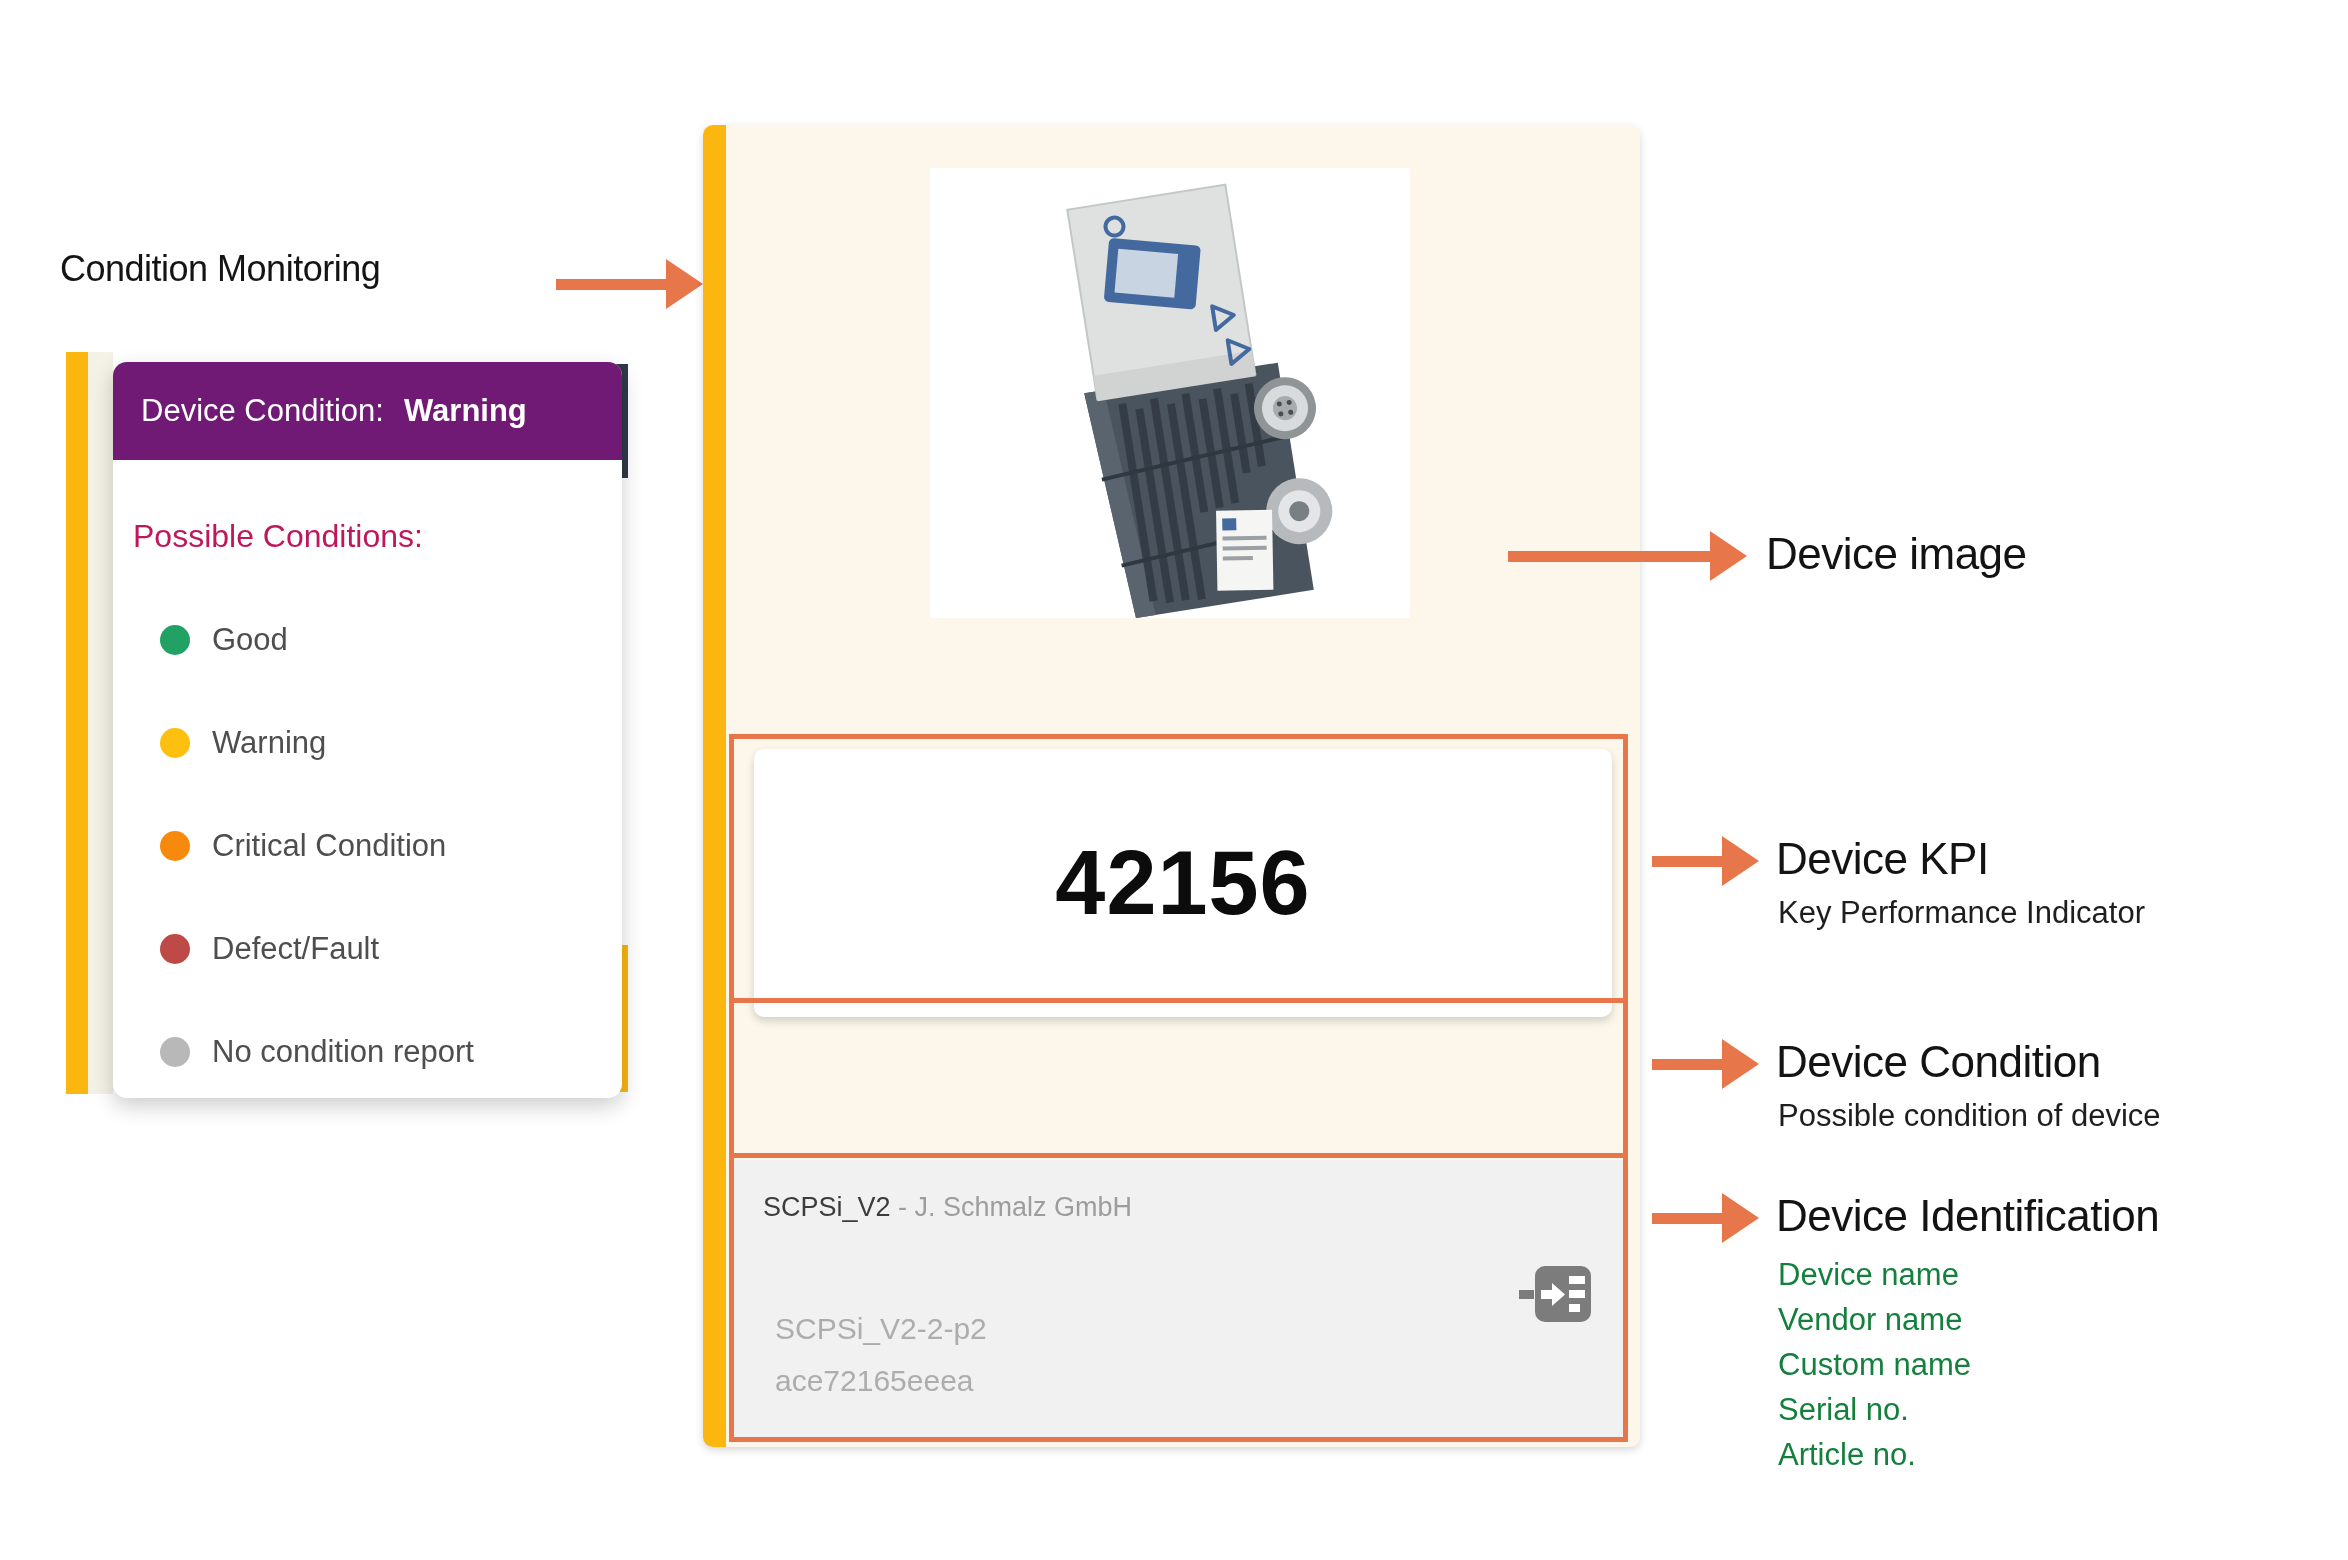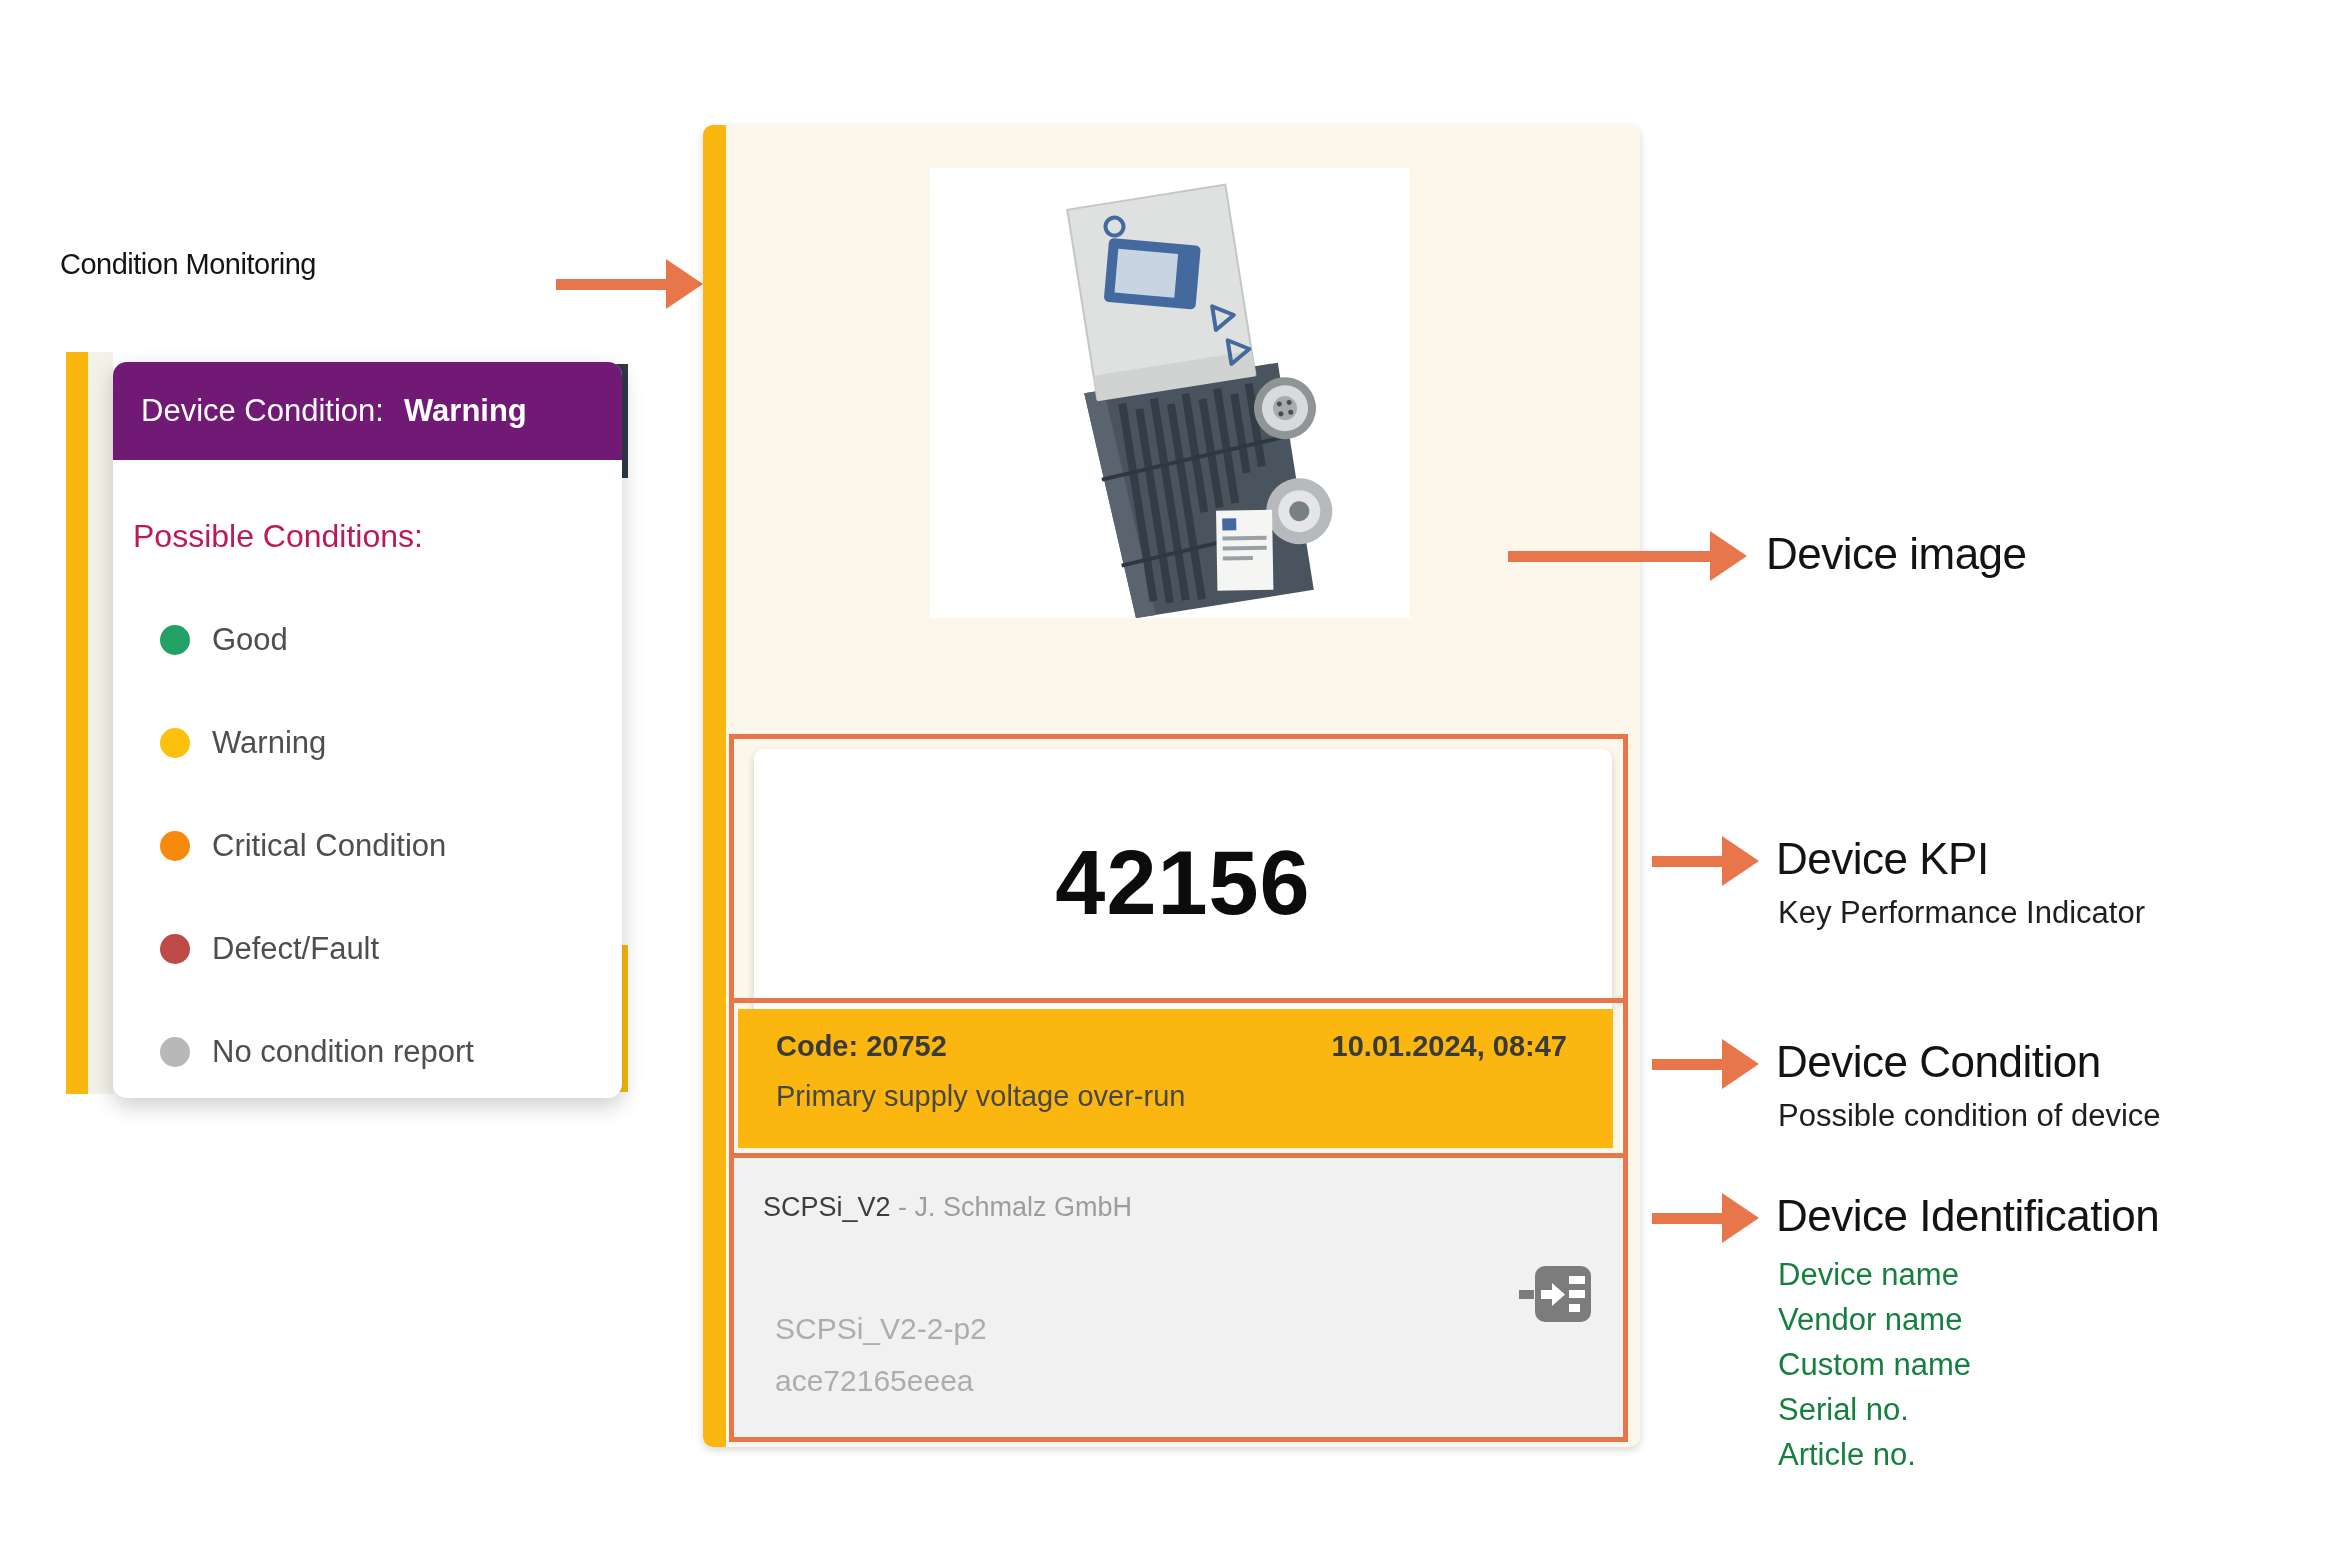--- a/index.html
+++ b/index.html
@@ -10,21 +10,21 @@
   }
   .abs { position:absolute; }
 
   
   .arrow { display:flex; align-items:center; }
   .arrow .shaft { height:11px; background:#E8764B; }
   .arrow .head  { width:0; height:0; border-top:25px solid transparent;
                   border-bottom:25px solid transparent; border-left:37px solid #E8764B; }
 
   
-  #cm-label { left:60px; top:248px; font-size:29px; color:#141414; letter-spacing:-0.5px; }
+  #cm-label { left:60px; top:248px; font-size:36px; color:#141414; letter-spacing:-0.5px; }
   #cm-arrow { left:556px; top:259px; }
   #cm-arrow .shaft { width:110px; }
 
   
   #bg-bar   { left:66px;  top:352px; width:22px;  height:742px; background:#FBB70F; }
   #bg-edge  { left:88px;  top:352px; width:25px;  height:742px; background:#F4F1E6; }
   #bg-right { left:598px; top:353px; width:30px;  height:740px; background:#ffffff; }
   #bg-right-navy   { left:0; top:11px;  width:30px; height:114px; background:#2E3A48; }
   #bg-right-yellow { left:0; top:592px; width:30px; height:147px; background:#FBB70F; }
 
@@ -195,27 +195,20 @@
           <rect x="268" y="398" width="30" height="4" fill="#9aa0a4"></rect>
         </g>
       </g>
     </svg>
   </div>
 
   <div class="abs" id="kpi-card">
     <span id="kpi-value">42156</span>
   </div>
 
-  <div class="abs" id="cond-bar">
-    <div id="cond-row1">
-      <span>Code: 20752</span>
-      <span>10.01.2024, 08:47</span>
-    </div>
-    <div id="cond-msg">Primary supply voltage over-run</div>
-  </div>
 
   <div class="abs" id="id-block">
     <div id="id-line1">
       <span class="dev-name">SCPSi_V2</span><span class="sep"> - </span><span class="vendor">J. Schmalz GmbH</span>
     </div>
     <div id="id-custom">SCPSi_V2-2-p2</div>
     <div id="id-serial">ace72165eeea</div>
     <button id="id-icon-btn">
       <svg width="76" height="60" viewBox="0 0 76 60">
         <rect x="16" y="2" width="56" height="56" rx="10" fill="#7C7C7C"></rect>

